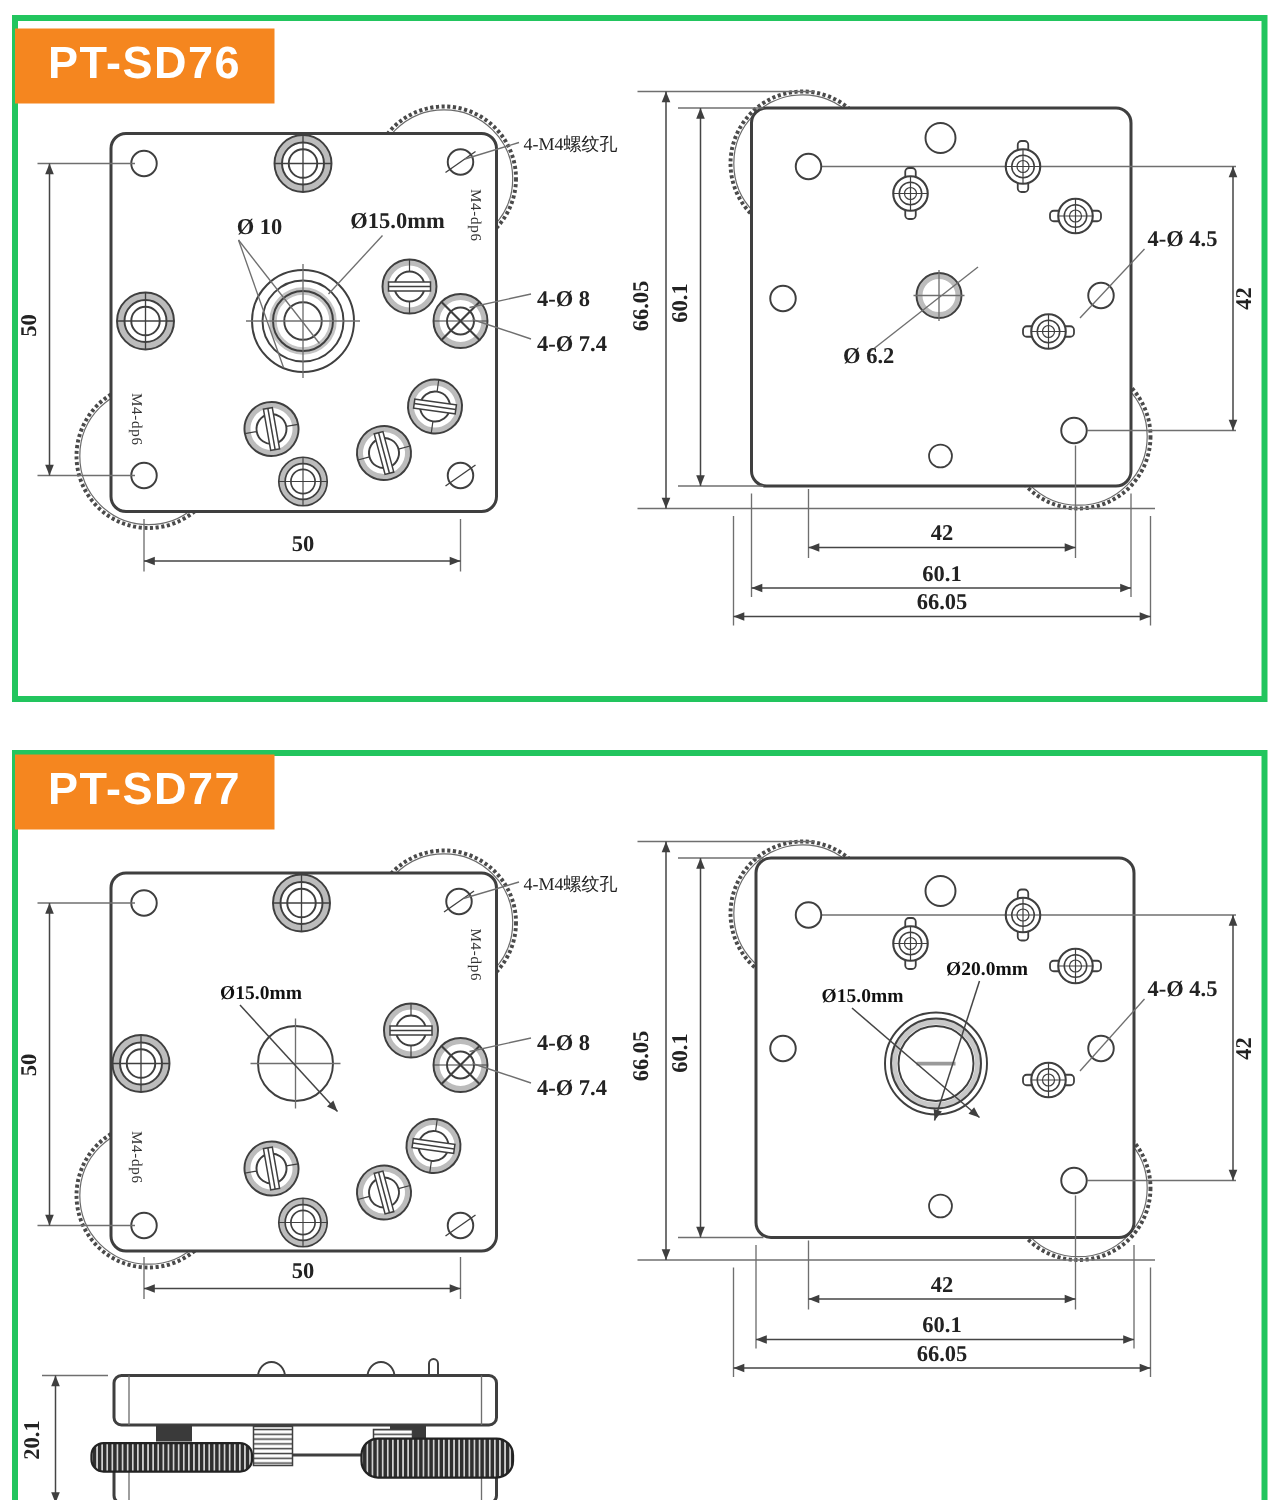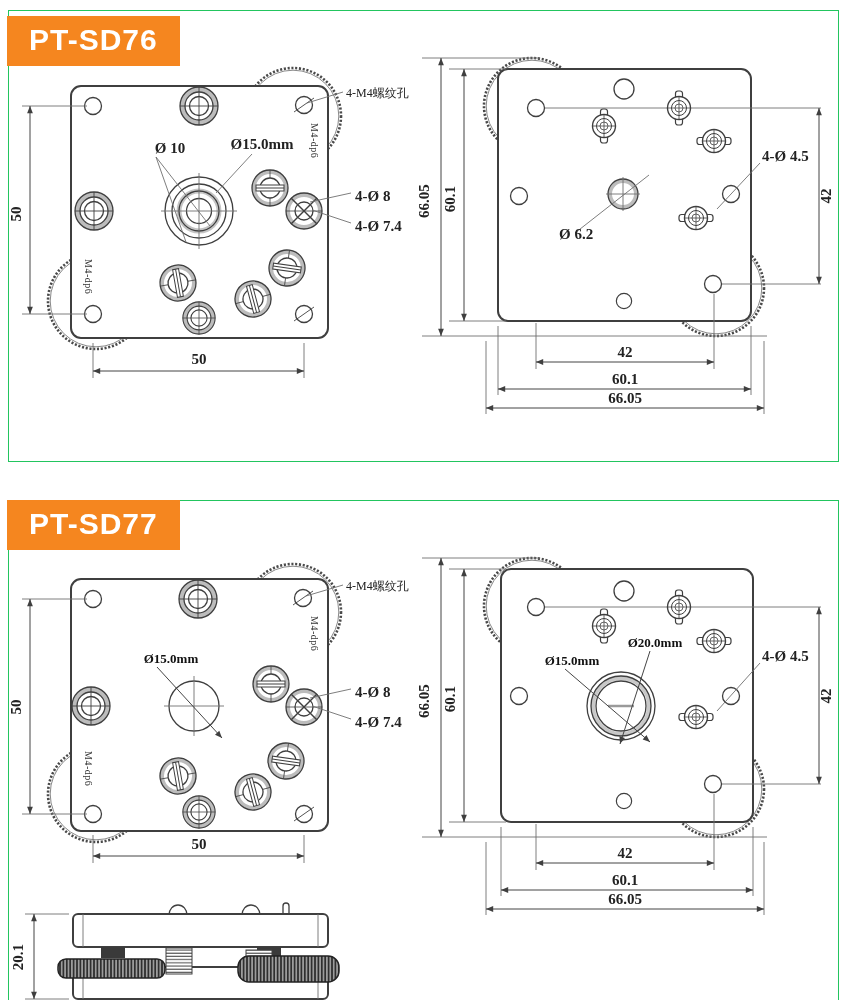--- a/index.html
+++ b/index.html
@@ -1,18 +1,18 @@
 <!DOCTYPE html>
 <html><head>
 <meta charset="utf-8">
 <style>
   html,body{margin:0;padding:0;background:#fff;}
   .page{position:relative;width:847px;height:1000px;background:#fff;overflow:hidden;
         font-family:"Liberation Sans",sans-serif;}
-  .panel{position:absolute;left:8px;width:829px;background:#fff;border:1px solid #22c55e;}
+  .panel{position:absolute;left:8px;width:829px;background:#fff;border:4px solid #22c55e;}
   #panel1{top:10px;height:450px;}
   #panel2{top:500px;height:521px;}
   .badge{position:absolute;left:-2px;background:#F5861F;color:#fff;
          font:bold 30px "Liberation Sans",sans-serif;letter-spacing:1px;
          padding:7px 22px 9px 22px;z-index:5;}
   #panel1 .badge{top:5px;}
   #panel2 .badge{top:-1px;}
   svg{position:absolute;left:0;top:0;}
   
   .s1{stroke:#3f3f3f;stroke-width:1.3;fill:none;}

